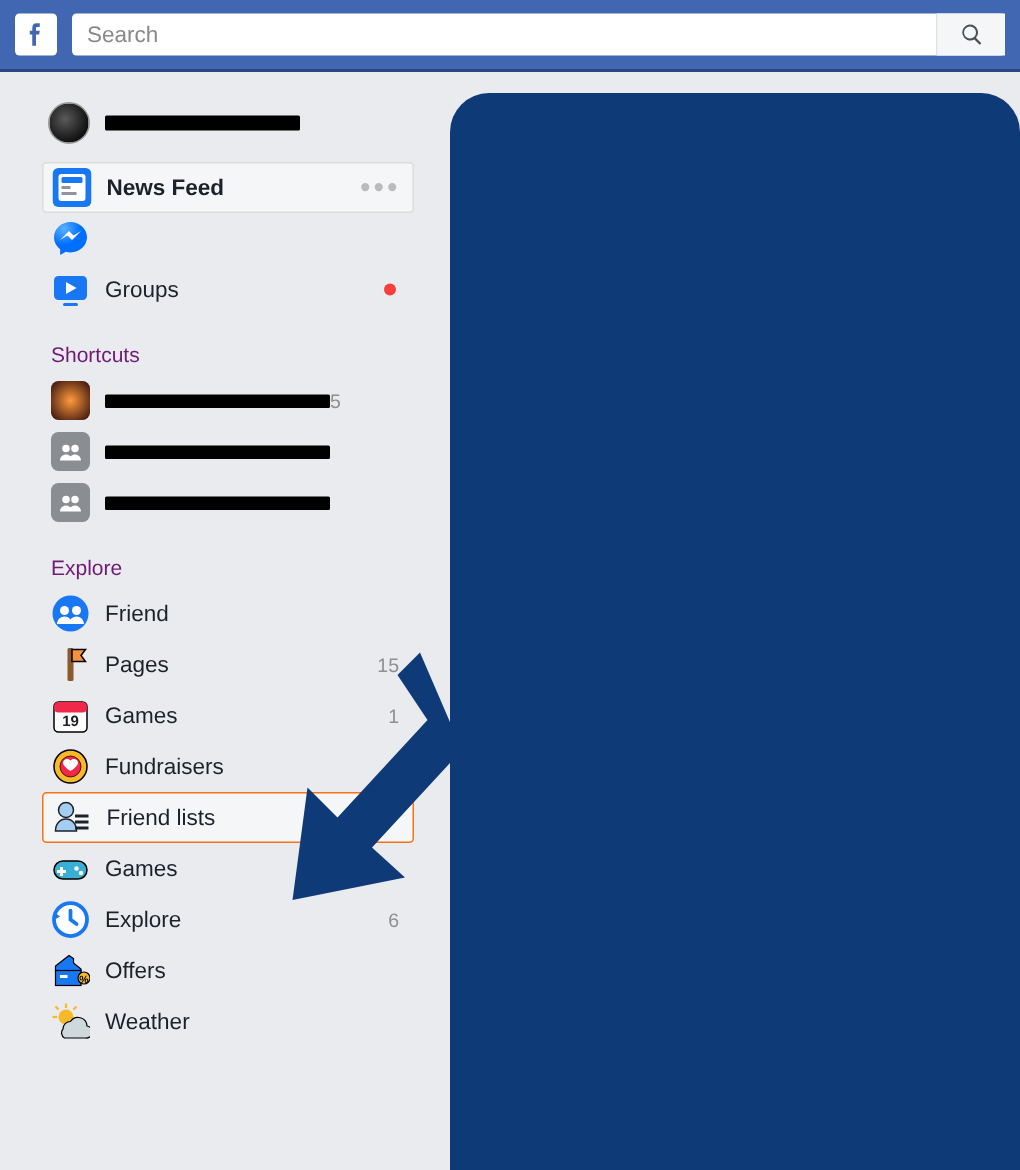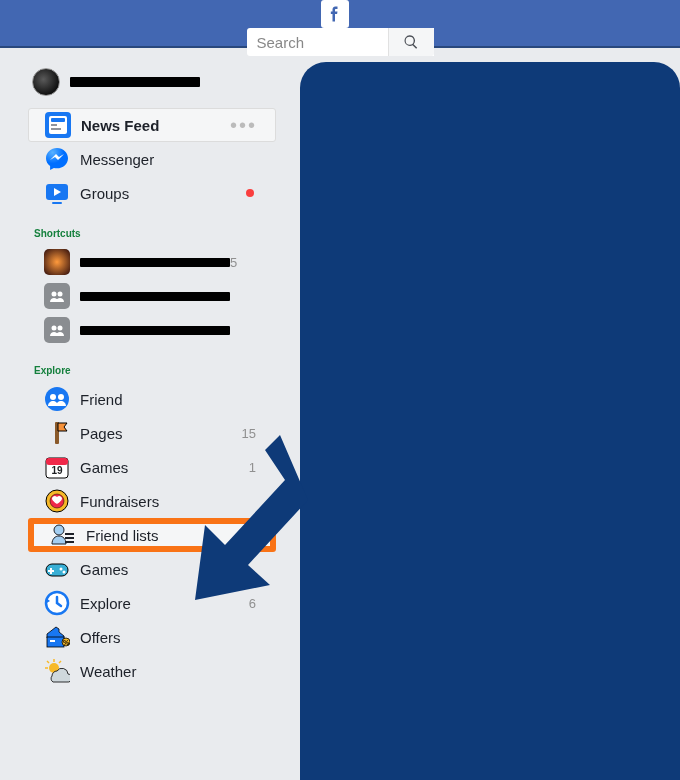--- a/index.html
+++ b/index.html
@@ -1,50 +1,50 @@
 <!DOCTYPE html>
 <html><head>
 <meta charset="utf-8">
 <style>
   * { box-sizing: border-box; margin: 0; padding: 0; font-family: Helvetica, Arial, sans-serif; }
   body { background: #e9ebee; width: 680px; height: 780px; overflow: hidden; position: relative; }
 
   
-  .topbar { background: #4267b2; height: 48px; display: flex; align-items: center; padding: 0 10px; border-bottom: 2px solid #29487d; flex-direction: column; }
+  .topbar { background: #4267b2; height: 48px; display: flex; align-items: center; padding: 0 10px; border-bottom: 2px solid #29487d; }
   .fb-logo { width: 28px; height: 28px; background: #fff; border-radius: 3px; display:flex; align-items:center; justify-content:center; flex-shrink:0; margin-right:10px; }
   .fb-logo svg { width: 20px; height: 20px; }
   .search-wrap { flex:1; position:relative; }
   .search-input { width: 100%; height: 28px; border: none; border-radius: 3px 0 0 3px; padding: 0 10px; font-size: 15px; color: #666; background:#fff; }
   .search-input::placeholder { color:#888; }
   .search-btn { position:absolute; right:0; top:0; width:46px; height:28px; border:none; border-left:1px solid #e1e1e1; background:#f5f6f7; border-radius:0 3px 3px 0; display:flex; align-items:center; justify-content:center; cursor:pointer; }
   .search-btn svg { width:16px; height:16px; fill:#4b4f56; }
 
   
   .page { display:flex; padding: 14px 0 0 28px; }
   .leftcol { width: 252px; }
   .maincol { margin-left: 24px; }
 
   
   .profile-row { display:flex; align-items:center; padding:6px 4px; cursor:pointer; border-radius:3px; }
   .avatar { width:28px; height:28px; border-radius:50%; background: radial-gradient(circle at 40% 40%, #5a5a5a 0%, #111 70%); flex-shrink:0; margin-right:10px; border:1px solid #999; }
   .redact { height:10px; background:#000; border-radius:1px; }
   .profile-row .redact { width:130px; }
 
   
-  .nav-item { display:flex; align-items:center; height:34px; padding:0 16px; cursor:pointer; border-radius:3px; position:relative; }
+  .nav-item { display:flex; align-items:center; height:34px; padding:0 6px; cursor:pointer; border-radius:3px; position:relative; }
   .nav-item.selected { background:#f5f6f7; border:1px solid #dcdcdc; border-radius:3px; }
-  .nav-item.hover { background:#f5f6f7; border:6px solid #f97316; border-radius:3px; }
+  .nav-item.hover { background:#f5f6f7; border:1px solid #f97316; border-radius:3px; }
   .nav-icon { width:26px; height:26px; flex-shrink:0; margin-right:10px; border-radius:4px; display:flex; align-items:center; justify-content:flex-start; }
   .nav-label { font-size:15px; color:#1d2129; flex:1; white-space:nowrap; overflow:hidden; text-overflow:ellipsis; }
   .nav-item.selected .nav-label { font-weight:700; }
   .nav-count { font-size:13px; color:#909090; margin-right:4px; }
   .nav-dots { color:#bbb; font-size:20px; letter-spacing:2px; margin-right:2px; cursor:pointer; line-height:1; }
   .red-dot { width:8px; height:8px; background:#fa3e3e; border-radius:50%; margin-right:6px; }
 
-  .section-header { font-size:10px; color:#15803d; font-weight:700; padding:18px 6px 6px 6px; }
+  .section-header { font-size:14px; color:#701a75; font-weight:400; padding:18px 6px 6px 6px; }
 
   
   .shortcut-icon { width:26px; height:26px; border-radius:5px; flex-shrink:0; margin-right:10px; background:#8a8d91; display:flex; align-items:center; justify-content:center; }
   .shortcut-redact { height:9px; background:#000; flex:1; max-width:150px; border-radius:1px; }
 
   
   .content-block { width: 380px; height: 720px; background:#0e3a78; border-top-left-radius:26px; border-top-right-radius:26px; }
 
   
   .arrow-anno { position:absolute; left:170px; top:430px; pointer-events:none; }
@@ -99,21 +99,20 @@
             <defs>
               <radialGradient id="mg" cx="30%" cy="20%">
                 <stop offset="0%" stop-color="#5ab2ff"></stop>
                 <stop offset="100%" stop-color="#006fff"></stop>
               </radialGradient>
             </defs>
             <path fill="url(#mg)" d="M13 2C7 2 2 6.5 2 12.2c0 3.2 1.6 6 4.1 7.9V24l3.8-2.1c1 .3 2 .4 3.1.4 6 0 11-4.5 11-10.1S19 2 13 2z"></path>
             <path fill="#fff" d="M6 14l6-6 3 3 5-3-6 6-3-3-5 3z"></path>
           </svg>
       </div>
-      <span class="nav-label">Messenger</span>
     </div>
 
     <div class="nav-item">
       <div class="nav-icon">
         <svg width="26" height="26" viewBox="0 0 26 26">
             <rect x="2" y="4" width="22" height="16" rx="3" fill="#1877f2"></rect>
             <path fill="#fff" d="M10 8v8l7-4z"></path>
             <rect x="8" y="22" width="10" height="2" rx="1" fill="#1877f2"></rect>
           </svg>
       </div>

